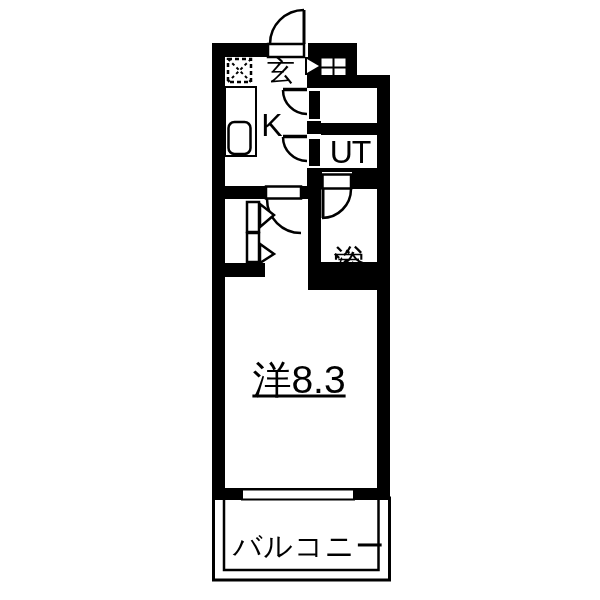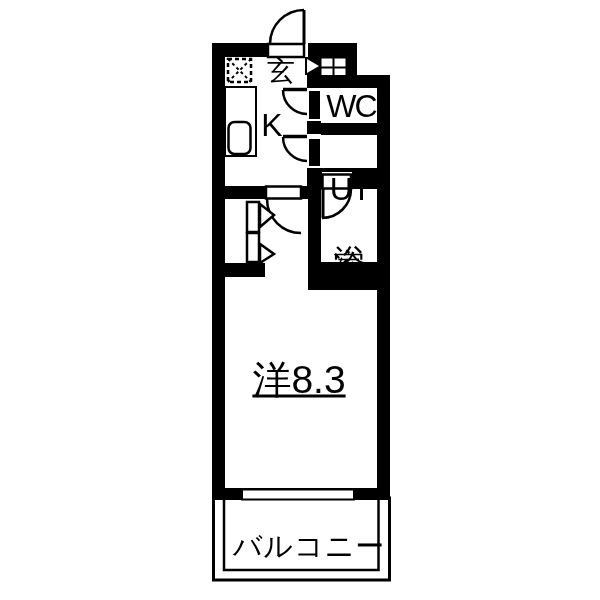--- a/index.html
+++ b/index.html
@@ -8,21 +8,21 @@
     font-family:"Liberation Sans", sans-serif;color:#000;
   }
   #plan-svg{position:absolute;left:0;top:0;}
   .room-label{
     position:absolute;transform:translate(-50%,-50%);
     white-space:nowrap;color:#000;line-height:1;
   }
   .lbl-genkan{left:281px;top:71px;font-size:28px;}
   .lbl-kitchen{left:272px;top:125px;font-size:32px;}
   .lbl-wc{left:351px;top:106px;font-size:32px;letter-spacing:-2px;}
-  .lbl-ut{left:350px;top:152px;font-size:32px;letter-spacing:-1px;margin-top:37px;}
+  .lbl-ut{left:350px;top:152px;font-size:32px;letter-spacing:-1px;}
   .lbl-bath{
     left:349px;top:223px;font-size:31px;
     writing-mode:vertical-rl;text-orientation:upright;letter-spacing:3px;
   }
   .lbl-main{left:299px;top:379px;font-size:39px;text-decoration:underline;}
   .lbl-balcony{left:301px;top:546px;font-size:29px;letter-spacing:1px;padding-left:16px;}
 </style>
 </head>
 <body>
 
@@ -113,19 +113,18 @@
       <rect x="213.5" y="498" width="176" height="82" stroke="#000" stroke-width="3"></rect>
       <rect x="224" y="498" width="154.5" height="72" fill="none" stroke="#000" stroke-width="2.5"></rect>
     </g>
 
     <rect x="212" y="488" width="178" height="12" fill="#000000"></rect>
     <rect x="242" y="489.5" width="112" height="10" fill="#ffffff" stroke="#000" stroke-width="2"></rect>
   </svg>
 
   <div class="room-label lbl-genkan">玄</div>
   <div class="room-label lbl-kitchen">K</div>
-  <div class="room-label lbl-wc">WC</div>
   <div class="room-label lbl-ut">UT</div>
   <div class="room-label lbl-bath">浴室</div>
   <div class="room-label lbl-main">洋8.3</div>
   <div class="room-label lbl-balcony">バルコニー</div>
 
 </div>
 
 </body></html>

